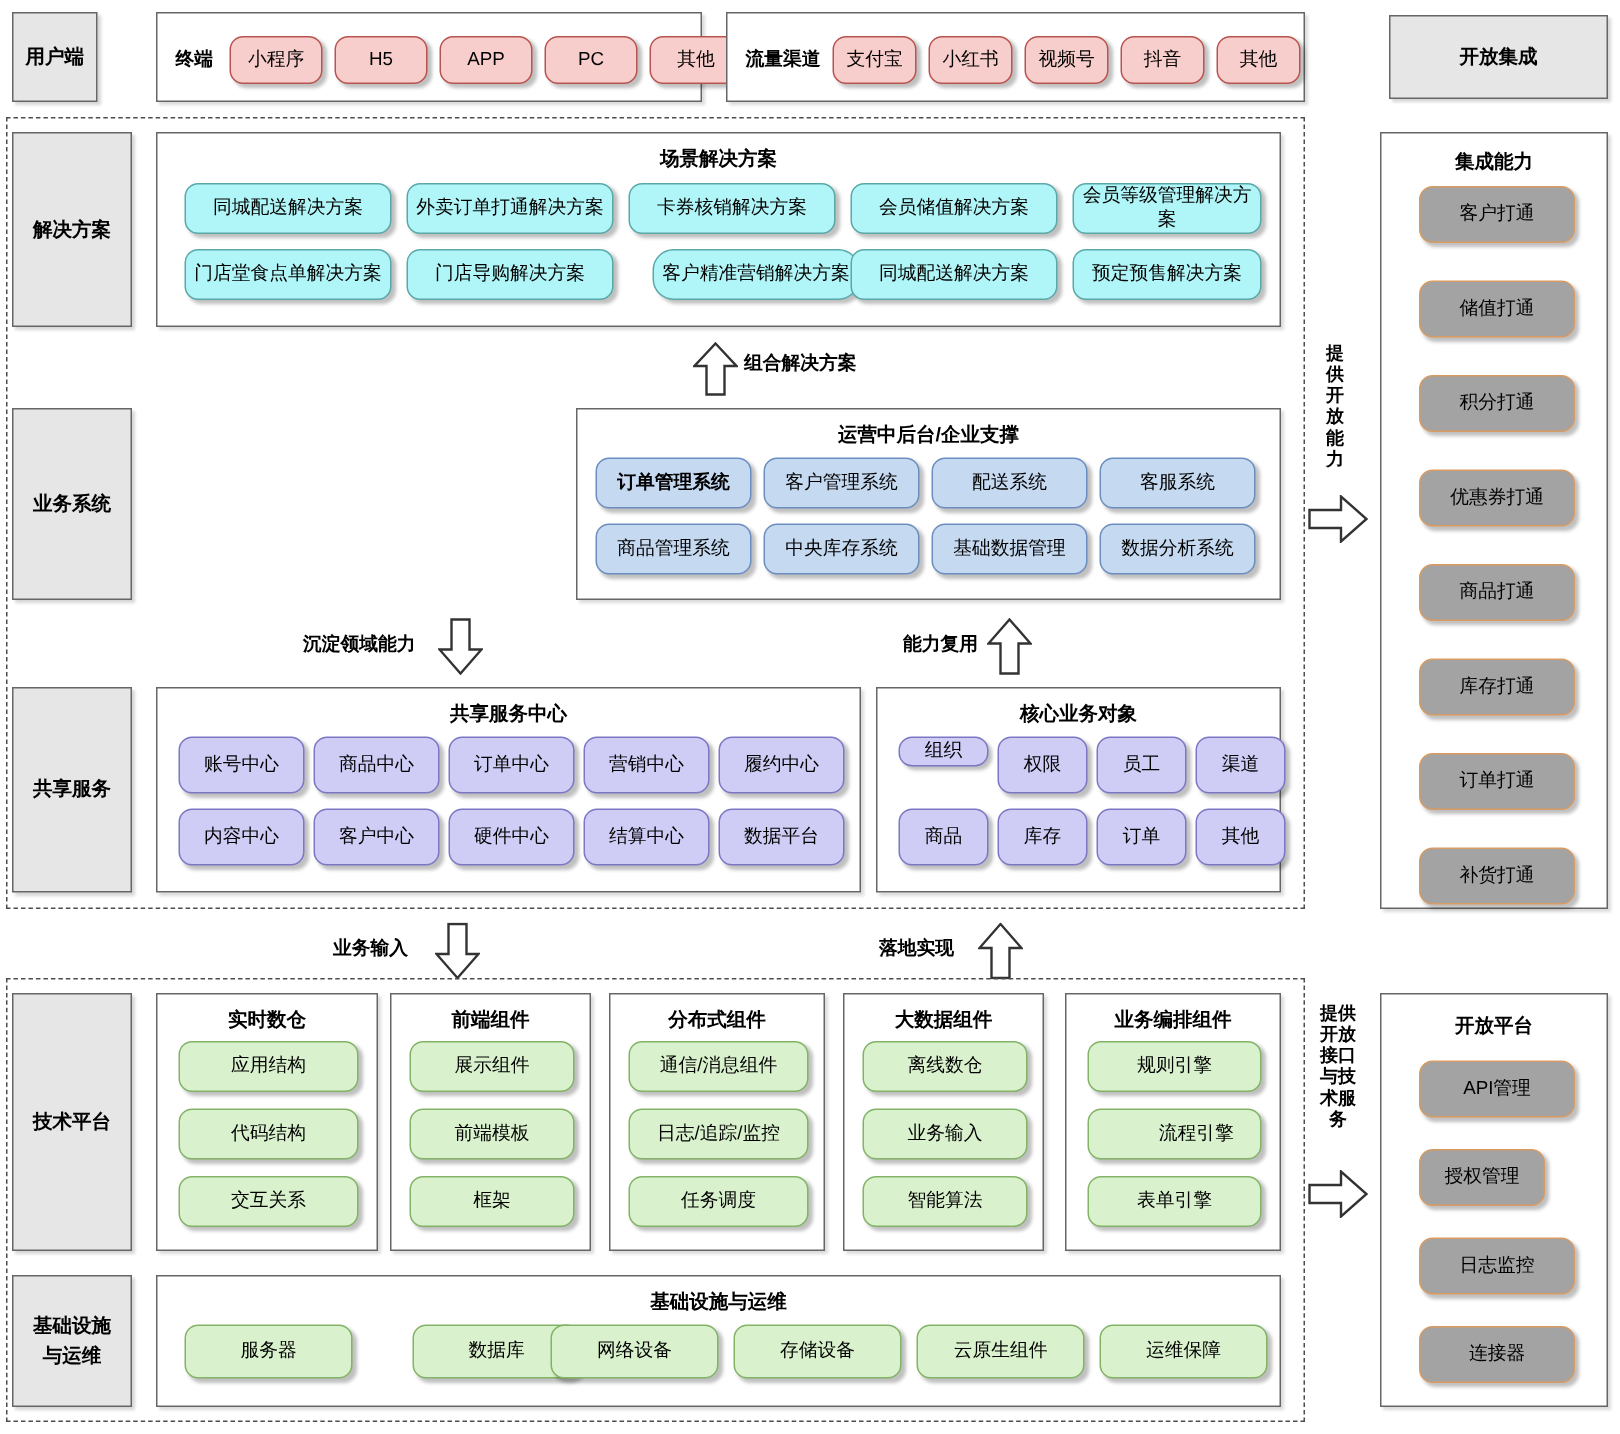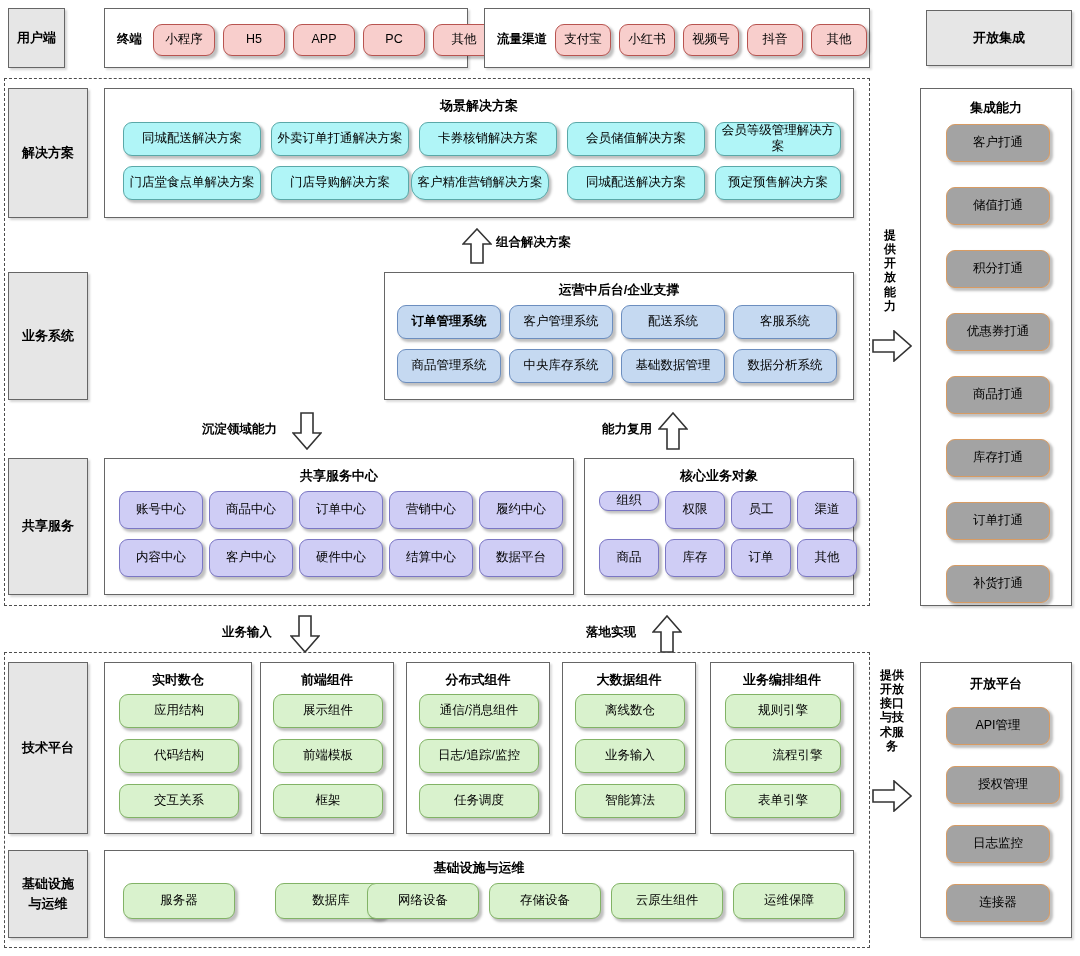--- a/index.html
+++ b/index.html
@@ -136,21 +136,21 @@
   <div class="abs group" style="left:104px;top:88px;width:750px;height:130px;">
     <div class="group-title" style="top:8px;">场景解决方案</div>
     <div class="chip cyan" style="left:18px;top:33px;width:138px;height:34px;">同城配送解决方案</div>
     <div class="chip cyan" style="left:166px;top:33px;width:138px;height:34px;">外卖订单打通解决方案</div>
     <div class="chip cyan" style="left:314px;top:33px;width:138px;height:34px;">卡券核销解决方案</div>
     <div class="chip cyan" style="left:462px;top:33px;width:138px;height:34px;">会员储值解决方案</div>
     <div class="chip cyan" style="left:610px;top:33px;width:126px;height:34px;">会员等级管理解决方案</div>
 
     <div class="chip cyan" style="left:18px;top:77px;width:138px;height:34px;">门店堂食点单解决方案</div>
     <div class="chip cyan" style="left:166px;top:77px;width:138px;height:34px;">门店导购解决方案</div>
-    <div class="chip cyan" style="left:306px;top:77px;width:138px;height:34px;border-radius:14px;">客户精准营销解决方案</div>
+    <div class="chip cyan" style="left:330px;top:77px;width:138px;height:34px;border-radius:14px;">客户精准营销解决方案</div>
     <div class="chip cyan" style="left:462px;top:77px;width:138px;height:34px;">同城配送解决方案</div>
     <div class="chip cyan" style="left:610px;top:77px;width:126px;height:34px;">预定预售解决方案</div>
   </div>
 
   <div class="arrow" style="left:462px;top:228px;width:30px;height:36px;">
     <svg width="30" height="36" viewBox="0 0 30 36">
         <polygon points="15,1 29,16 21,16 21,35 9,35 9,16 1,16" fill="#ffffff" stroke="#333" stroke-width="1.6"></polygon>
       </svg>
   </div>
   <div class="flowlabel" style="left:496px;top:234px;">组合解决方案</div>
@@ -314,18 +314,18 @@
     <div class="chip orange" style="left:25px;top:224px;width:104px;height:38px;">优惠券打通</div>
     <div class="chip orange" style="left:25px;top:287px;width:104px;height:38px;">商品打通</div>
     <div class="chip orange" style="left:25px;top:350px;width:104px;height:38px;">库存打通</div>
     <div class="chip orange" style="left:25px;top:413px;width:104px;height:38px;">订单打通</div>
     <div class="chip orange" style="left:25px;top:476px;width:104px;height:38px;">补货打通</div>
   </div>
 
   <div class="abs group" style="left:920px;top:662px;width:152px;height:276px;">
     <div class="group-title" style="top:12px;">开放平台</div>
     <div class="chip orange" style="left:25px;top:44px;width:104px;height:38px;">API管理</div>
-    <div class="chip orange" style="left:25px;top:103px;width:114px;height:38px;">授权管理</div>
+    <div class="chip orange" style="left:25px;top:103px;width:84px;height:38px;">授权管理</div>
     <div class="chip orange" style="left:25px;top:162px;width:104px;height:38px;">日志监控</div>
     <div class="chip orange" style="left:25px;top:221px;width:104px;height:38px;">连接器</div>
   </div>
 
 </div>
 
 </body></html>

